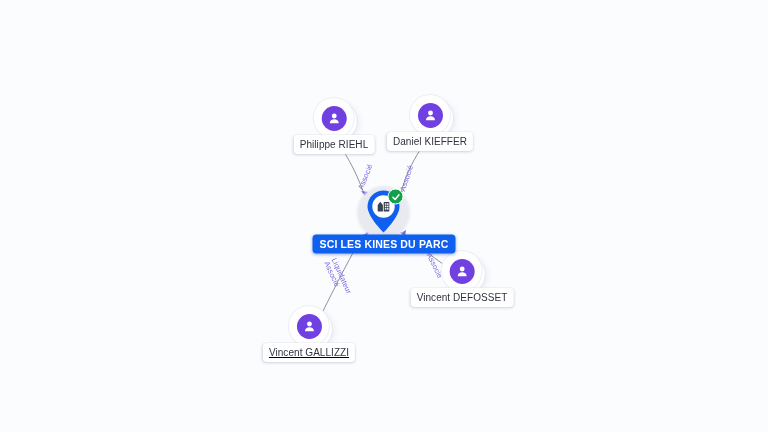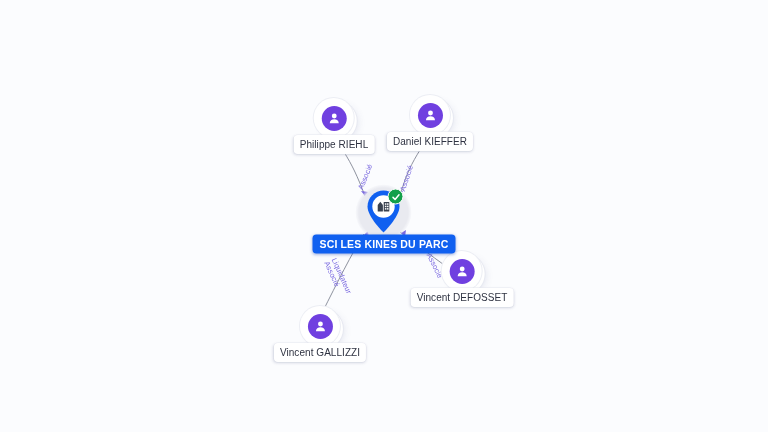--- a/index.html
+++ b/index.html
@@ -200,21 +200,21 @@
       <div class="person-avatar">
         <svg width="15" height="15" viewBox="0 0 24 24" fill="#ffffff">
           <circle cx="12" cy="8" r="3.9"></circle>
           <path d="M4.8 19.5c0-3.9 3.2-6.2 7.2-6.2s7.2 2.3 7.2 6.2z"></path>
         </svg>
       </div>
     </div>
     <div class="node-label">Vincent DEFOSSET</div>
   </div>
 
-  <div class="node" style="left:320px; top:334px;">
+  <div class="node" style="left:309px; top:334px;text-decoration:underline;">
     <div class="person-halo">
       <div class="person-avatar">
         <svg width="15" height="15" viewBox="0 0 24 24" fill="#ffffff">
           <circle cx="12" cy="8" r="3.9"></circle>
           <path d="M4.8 19.5c0-3.9 3.2-6.2 7.2-6.2s7.2 2.3 7.2 6.2z"></path>
         </svg>
       </div>
     </div>
     <div class="node-label">Vincent GALLIZZI</div>
   </div>

